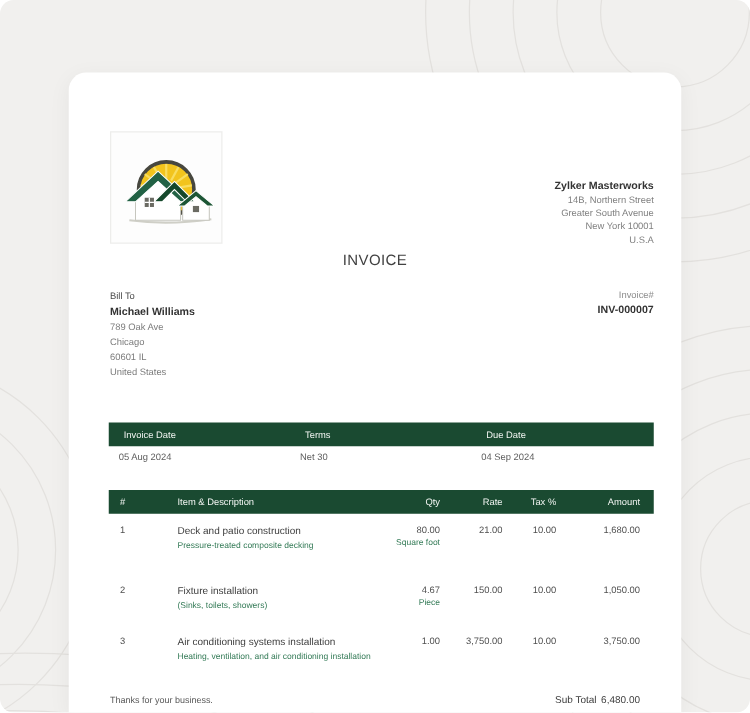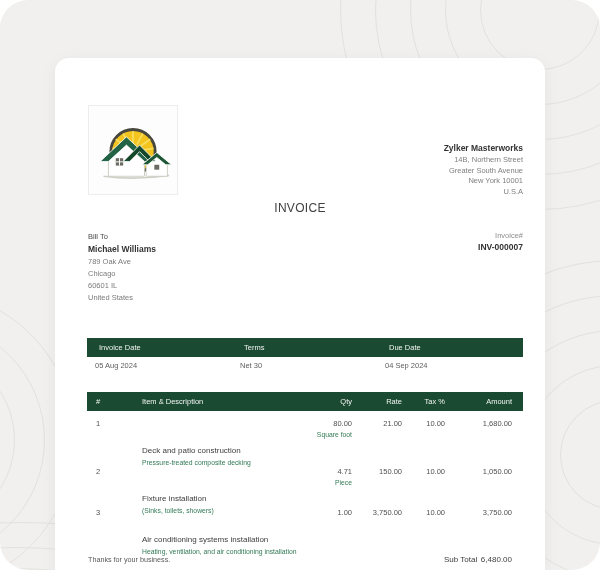--- a/index.html
+++ b/index.html
@@ -1,21 +1,21 @@
 <!DOCTYPE html>
 <html><head>
 <meta charset="utf-8">
 <style>
   * { margin:0; padding:0; box-sizing:border-box; }
   html,body { background:#ffffff; }
   body { font-family:"Liberation Sans","DejaVu Sans",sans-serif; }
 
   .stage {
     position:relative; width:600px; height:570px;
-    background:#f1f0ee; border-radius:28px; overflow:hidden;
+    background:#f1f0ee; border-radius:11px; overflow:hidden;
   }
 
   
   .circle { position:absolute; border:1px solid #e3e1de; border-radius:50%; }
 
   
   .card {
     position:absolute; left:55px; top:58px; width:490px; height:512px;
     background:#ffffff; border-radius:14px 14px 0 0;
     box-shadow:0 4px 18px rgba(0,0,0,0.05);
@@ -61,21 +61,21 @@
   .c-desc   { left:29px; width:230px;padding-left:26px; }
   .c-qty    { right:171px; width:48px; text-align:right; }
   .c-rate   { right:121px; width:48px; text-align:right; }
   .c-tax    { right:78px;  width:42px; text-align:right; }
   .c-amount { right:11px;  width:75px; text-align:right; }
 
   .item-row { height:46px; }
   .row-1 { top:361px; } .row-2 { top:409px; } .row-3 { top:450px; }
   .item-row .cell { top:0; }
   .item-num   { font-size:7.5px; color:#4f4f4f; }
-  .item-name  { font-size:8px; color:#3d3d3d; line-height:11px;margin-top:26px; }
+  .item-name  { font-size:8px; color:#3d3d3d; line-height:11px; }
   .item-desc  { font-size:6.8px; color:#337a56; line-height:9px; margin-top:2px; }
   .item-val   { font-size:7.5px; color:#4f4f4f; }
   .item-unit  { font-size:6.8px; color:#337a56; line-height:9px; margin-top:2px; }
 
   .footer-row { top:497px; height:15px; }
   .footer-note { position:absolute; left:1px; top:0; font-size:7.2px; color:#585858; }
   .subtotal-label { position:absolute; left:313px; top:0; font-size:8px; color:#3b3b3b;margin-left:44px; }
   .subtotal-value { position:absolute; right:11px; top:0; width:80px; text-align:right; font-size:8px; color:#3f3f3f; }
 </style>
 </head>
@@ -195,21 +195,21 @@
       <div class="cell c-amount item-val">1,680.00</div>
     </div>
 
     <div class="content-col item-row row-2">
       <div class="cell c-num item-num">2</div>
       <div class="cell c-desc">
         <div class="item-name">Fixture installation</div>
         <div class="item-desc">(Sinks, toilets, showers)</div>
       </div>
       <div class="cell c-qty">
-        <div class="item-val">4.71</div>
+        <div class="item-val">4.67</div>
         <div class="item-unit">Piece</div>
       </div>
       <div class="cell c-rate item-val">150.00</div>
       <div class="cell c-tax item-val">10.00</div>
       <div class="cell c-amount item-val">1,050.00</div>
     </div>
 
     <div class="content-col item-row row-3">
       <div class="cell c-num item-num">3</div>
       <div class="cell c-desc">

